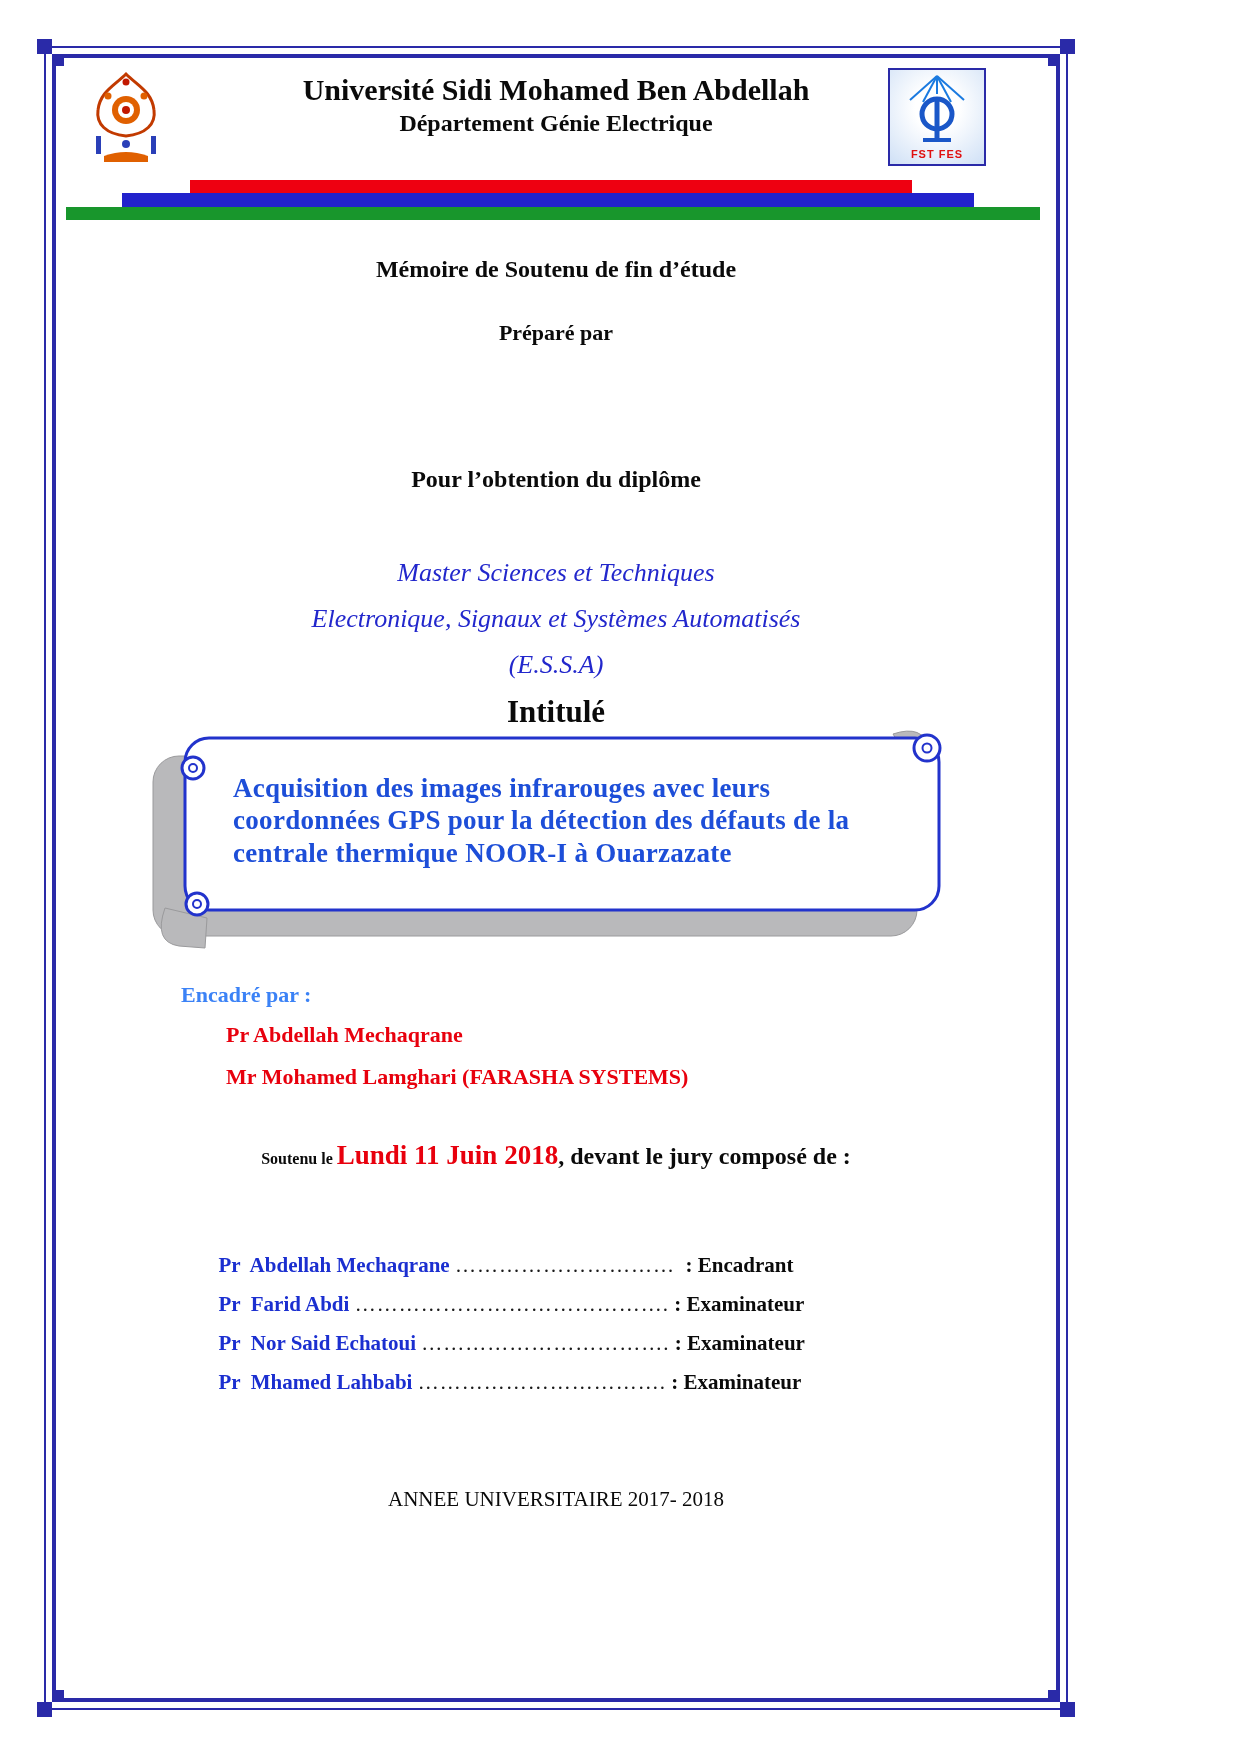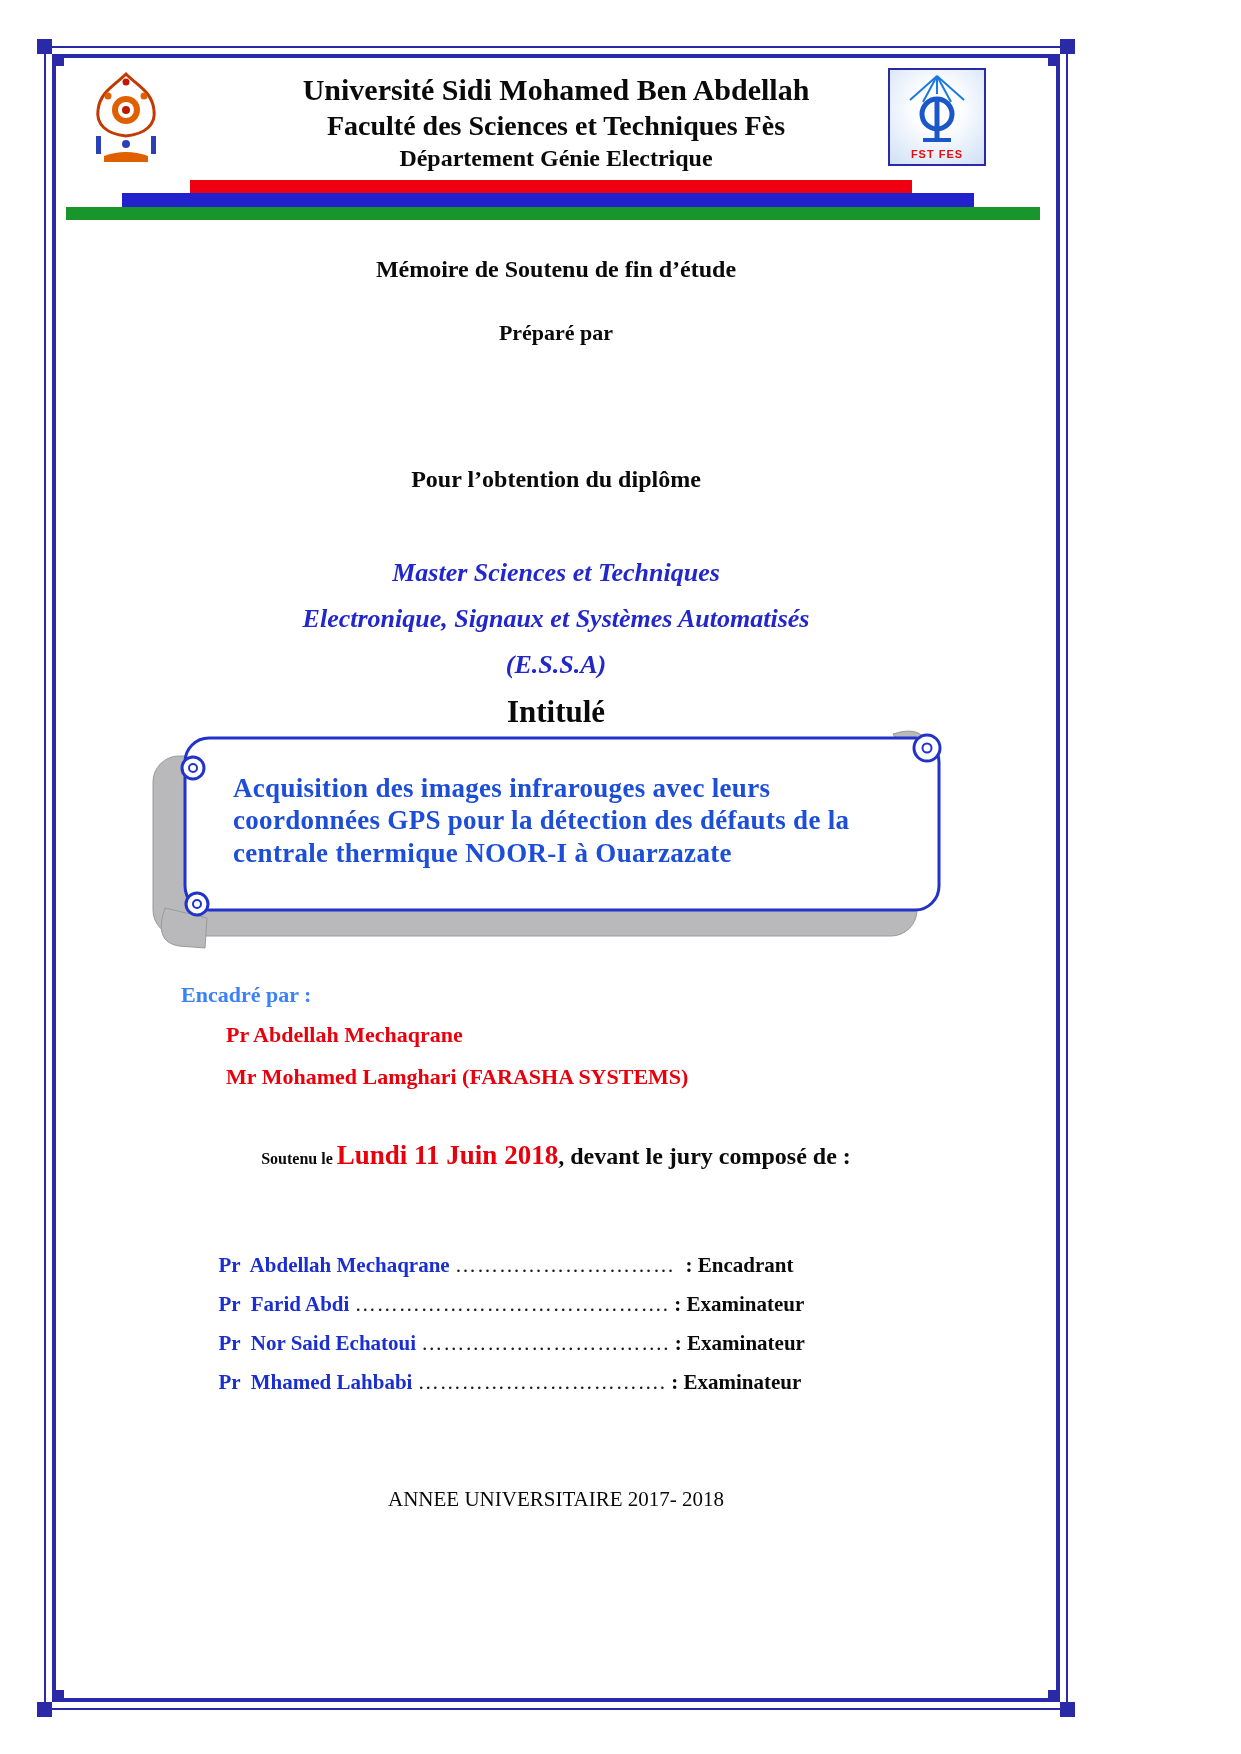--- a/index.html
+++ b/index.html
@@ -49,21 +49,21 @@
   .bar-red{left:190px;top:180px;width:722px;height:13px;background:#ee0011;}
   .bar-blue{left:122px;top:193px;width:852px;height:15px;background:#2222cc;}
   .bar-green{left:66px;top:207px;width:974px;height:13px;background:#18962c;}
 
   
   .cline{position:absolute;left:0;right:0;text-align:center;color:#0a0a0a;}
   .t-memoire{top:256px;font-size:24px;font-weight:700;}
   .t-prepare{top:320px;font-size:22px;font-weight:700;}
   .t-author{top:396px;font-size:25px;font-weight:700;color:#e8000d;}
   .t-diploma{top:466px;font-size:24px;font-weight:700;}
-  .t-master{font-size:26px;font-weight:700;font-style:italic;color:#2227cc;}
+  .t-master{font-size:26px;font-weight:400;font-style:italic;color:#2227cc;}
   .t-master1{top:558px;}
   .t-master2{top:604px;}
   .t-master3{top:650px;}
   .t-intitule{top:694px;font-size:31px;font-weight:700;}
 
   
   .scroll{position:absolute;left:151px;top:726px;width:810px;height:228px;}
   .scroll svg{position:absolute;left:0;top:0;}
   .scroll-title{
     position:absolute;left:82px;top:46px;width:668px;
@@ -121,21 +121,20 @@
       <circle cx="40" cy="12" r="3.5" fill="#c21800"></circle>
       <rect x="10" y="66" width="5" height="18" fill="#2a3fb8"></rect>
       <rect x="65" y="66" width="5" height="18" fill="#2a3fb8"></rect>
       <path d="M18 86 Q40 78 62 86 L62 92 L18 92 Z" fill="#e06000"></path>
       <circle cx="40" cy="74" r="4" fill="#2a3fb8"></circle>
     </svg>
   </div>
 
   <div class="hdr-text">
     <div class="hdr-line1">Université Sidi Mohamed Ben Abdellah</div>
-    <div class="hdr-line2">Faculté des Sciences et Techniques Fès</div>
     <div class="hdr-line3">Département Génie Electrique</div>
   </div>
 
   <div class="logo-right">
     <svg width="94" height="78" viewBox="0 0 94 78">
       <g stroke="#1a7ae0" stroke-width="2" fill="none">
         <path d="M47 6 L20 30"></path>
           <path d="M47 6 L33 32"></path>
           <path d="M47 6 L47 24"></path>
         <path d="M47 6 L61 32"></path>

